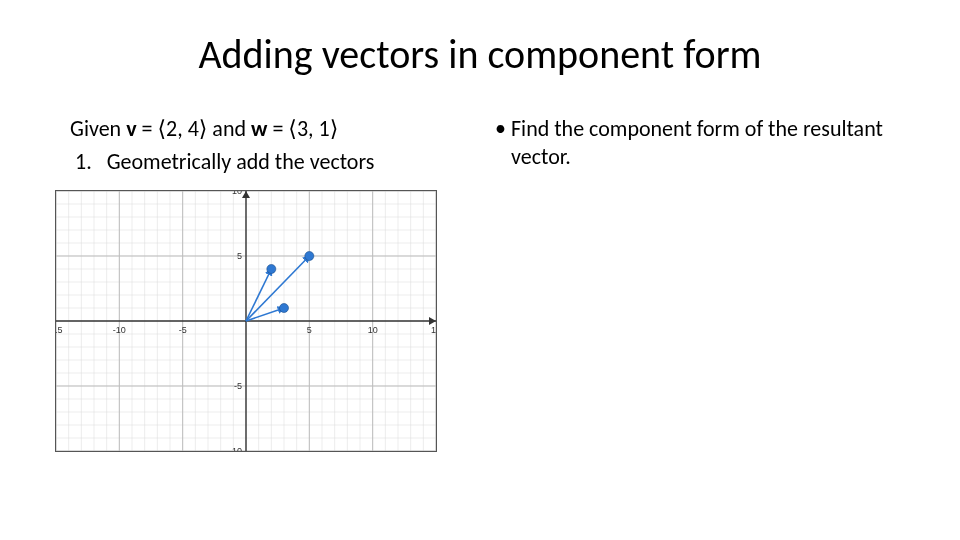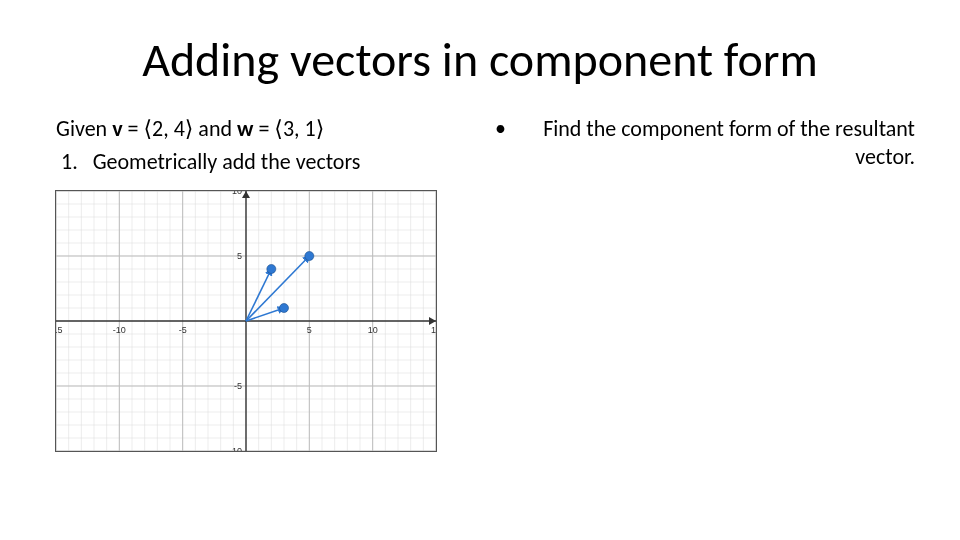--- a/index.html
+++ b/index.html
@@ -15,26 +15,26 @@
     position: relative;
     width: 960px;
     height: 540px;
   }
   .title {
     position: absolute;
     top: 30px;
     left: 0;
     width: 960px;
     text-align: center;
-    font-size: 48px;
+    font-size: 40px;
     font-weight: 400;
   }
   .left-col {
     position: absolute;
-    left: 56px;
+    left: 70px;
     top: 115px;
     width: 400px;
   }
   .given {
     font-size: 22px;
     margin-bottom: 6px;
   }
   .given .bold { font-weight: 700; }
   .step {
     font-size: 22px;
@@ -42,21 +42,21 @@
   }
   .right-col {
     position: absolute;
     left: 495px;
     top: 115px;
     width: 420px;
     font-size: 22px;
   }
   .right-col .bullet-row { display: flex; }
   .right-col .bullet-dot { width: 16px; }
-  .right-col .bullet-text { flex: 1; line-height: 1.25; text-align: right; }
+  .right-col .bullet-text { flex: 1; line-height: 1.25; }
   .chart-wrap {
     position: absolute;
     left: 55px;
     top: 190px;
     width: 380px;
     height: 260px;
     border: 1px solid #555;
     background: #fff;
   }
   .chart-wrap svg { display:block; }

